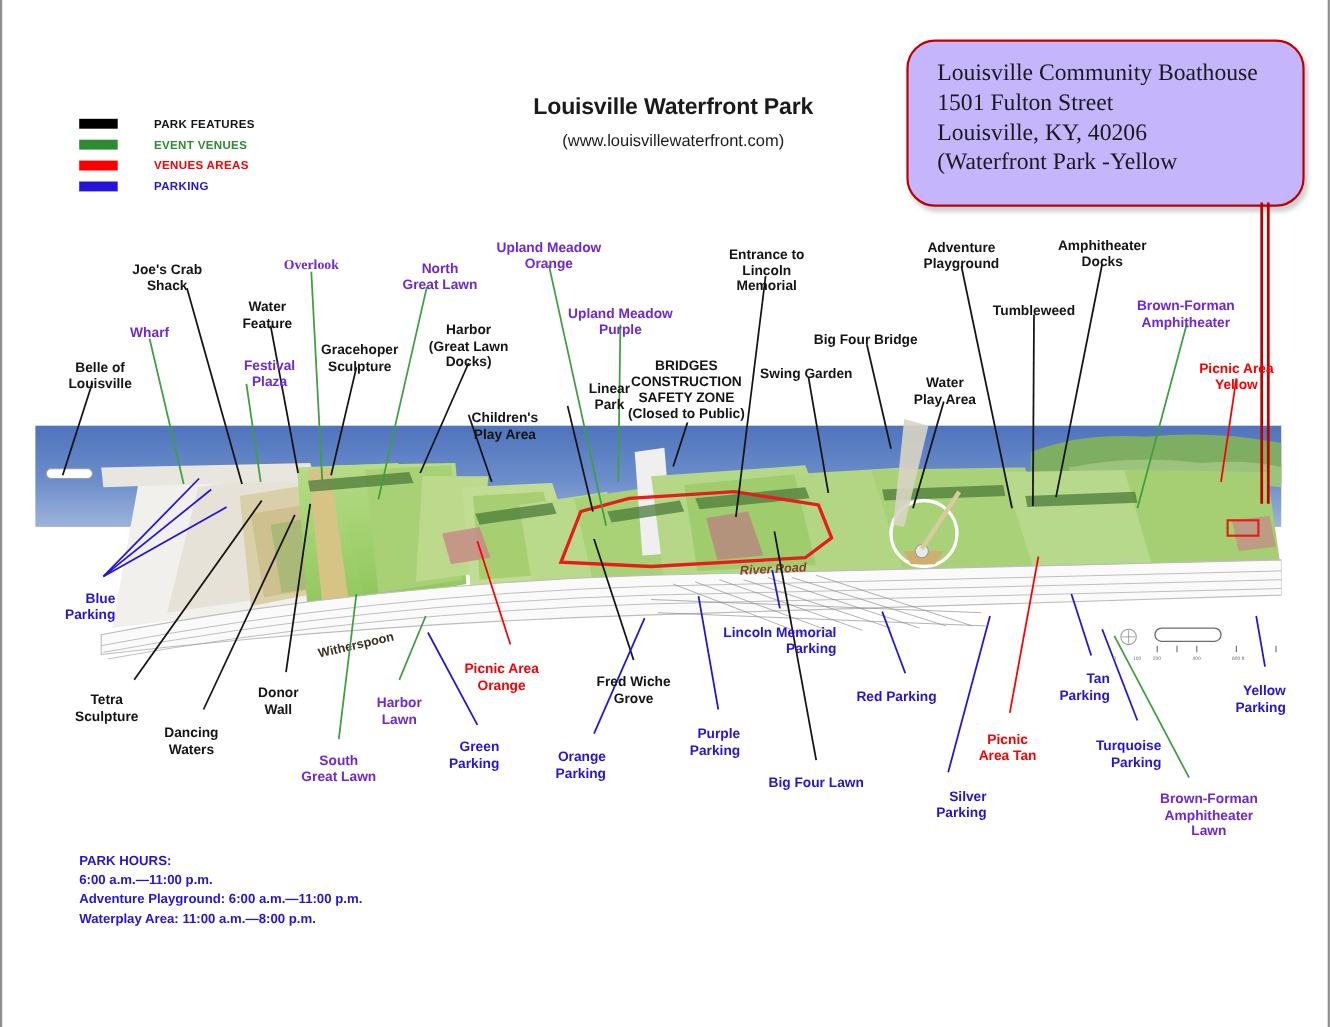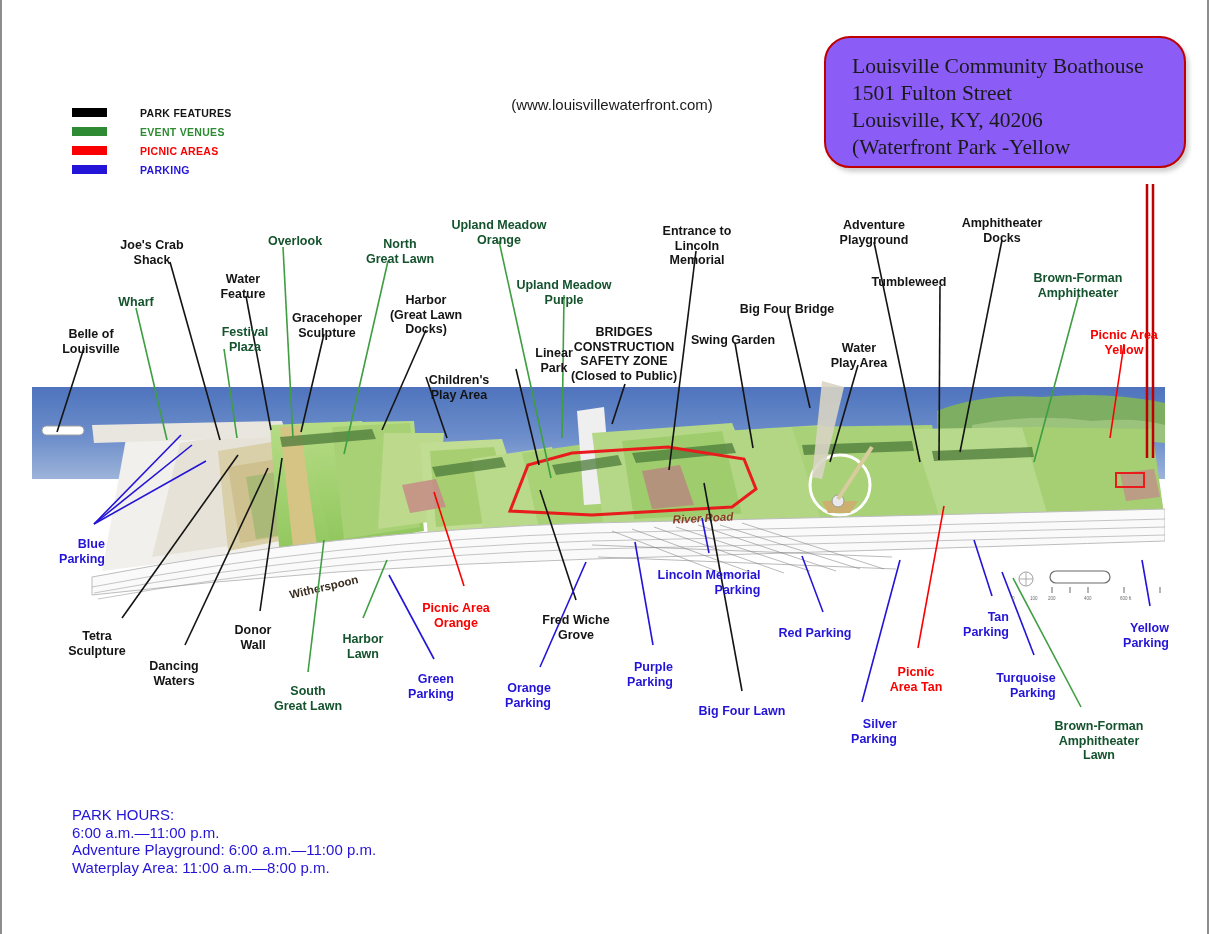--- a/index.html
+++ b/index.html
@@ -30,22 +30,22 @@
   }
 
   
   #legend { position: absolute; left: 70px; top: 103px; }
   .legend-row { display: flex; align-items: center; height: 19px; }
   .legend-swatch { width: 35px; height: 9px; margin-right: 14px; }
   .legend-label { font-size: 10.5px; font-weight: bold; letter-spacing: 0.3px; padding-left: 19px; }
 
   
   #callout {
-    position: absolute; left: 822px; top: 36px; width: 362px; height: 132px;
-    border: 2.5px solid #c00000; border-radius: 26px; background: #8b5cf6;
+    position: absolute; left: 822px; top: 36px; width: 362px; height: 152px;
+    border: 2.5px solid #c00000; border-radius: 26px; background: #c4b5fd;
     box-sizing: border-box;
     box-shadow: 3px 4px 4px rgba(120,120,120,0.35);
   }
   #callout-text {
     position: absolute; left: 26px; top: 15px; right: 8px;
     font-family: "Liberation Serif", serif;
     font-size: 21.5px; line-height: 27px; color: #1a1a1a; white-space: pre-line;
   }
 
   
@@ -55,28 +55,28 @@
   #map-canvas svg { display:block; }
 
   
   .lbl {
     position: absolute; font-size: 12.5px; font-weight: bold; line-height: 14.5px;
     text-align: center; white-space: pre-line;
     transform: translateX(-50%);
   }
   .lbl.small { font-size: 11.5px; line-height: 13.5px; }
   .c-black { color: #141414; }
-  .c-green { color: #14532d; }
+  .c-green { color: #6d28d9; }
   .c-red   { color: #fb0000; }
   .c-blue  { color: #2414d8; text-align: right; }
 
   
   #park-hours {
-    position: absolute; left: 70px; top: 806px;
-    font-size: 15px; font-weight: normal; line-height: 17.5px;
+    position: absolute; left: 70px; top: 774px;
+    font-size: 12px; font-weight: bold; line-height: 17.5px;
     color: #2414d8; white-space: pre-line;
   }
 
   
   #leaders { position: absolute; left: 0; top: 0; width: 1209px; height: 934px; pointer-events: none; }
 </style>
 </head>
 <body>
 
 <div id="page">
@@ -85,29 +85,30 @@
       <div class="legend-row">
         <div class="legend-swatch" style="background: rgb(0, 0, 0);"></div>
         <div class="legend-label" style="color: rgb(20, 20, 20);">PARK FEATURES</div>
       </div>
       <div class="legend-row">
         <div class="legend-swatch" style="background: rgb(46, 139, 51);"></div>
         <div class="legend-label" style="color: rgb(46, 139, 51);">EVENT VENUES</div>
       </div>
       <div class="legend-row">
         <div class="legend-swatch" style="background: rgb(251, 0, 0);"></div>
-        <div class="legend-label" style="color: rgb(251, 0, 0);">PICNIC AREAS</div>
+        <div class="legend-label" style="color: rgb(251, 0, 0);">VENUES AREAS</div>
       </div>
       <div class="legend-row">
         <div class="legend-swatch" style="background: rgb(36, 20, 216);"></div>
         <div class="legend-label" style="color: rgb(36, 20, 216);">PARKING</div>
       </div>
     </div>
 
   <div id="title-block">
+    <div id="map-title">Louisville Waterfront Park</div>
     <div id="map-subtitle">(www.louisvillewaterfront.com)</div>
   </div>
 
   <div id="callout">
     <div id="callout-text">Louisville Community Boathouse
 1501 Fulton Street
 Louisville, KY, 40206
 (Waterfront Park -Yellow</div>
   </div>
 
@@ -304,21 +305,21 @@
 
 <div class="lbl c-black" style="left: 89px; top: 327px;">Belle of
 Louisville</div>
     <div class="lbl c-green" style="left: 134px; top: 295px;">Wharf</div>
     <div class="lbl c-black" style="left: 150px; top: 238px;">Joe's Crab
 Shack</div>
     <div class="lbl c-green" style="left: 222px; top: 325px; margin-left: 21px;">Festival
 Plaza</div>
     <div class="lbl c-black" style="left: 241px; top: 272px;">Water
 Feature</div>
-    <div class="lbl c-green" style="left: 293px; top: 234px;">Overlook</div>
+    <div class="lbl c-green" style="left: 281px; top: 234px; font-family: Liberation Serif, serif;">Overlook</div>
     <div class="lbl c-black" style="left: 325px; top: 311px;">Gracehoper
 Sculpture</div>
     <div class="lbl c-green" style="left: 386px; top: 237px; margin-left: 12px;">North
 Great Lawn</div>
     <div class="lbl c-black" style="left: 424px; top: 293px;">Harbor
 (Great Lawn
 Docks)</div>
     <div class="lbl c-black" style="left: 432px; top: 373px; margin-left: 25px;">Children's
 Play Area</div>
     <div class="lbl c-green" style="left: 497px; top: 218px;">Upland Meadow
@@ -333,21 +334,21 @@
 (Closed to Public)</div>
     <div class="lbl c-black" style="left: 695px; top: 224px;">Entrance to
 Lincoln
 Memorial</div>
     <div class="lbl c-black" style="left: 731px; top: 333px;">Swing Garden</div>
     <div class="lbl c-black" style="left: 785px; top: 302px;">Big Four Bridge</div>
     <div class="lbl c-black" style="left: 857px; top: 341px;">Water
 Play Area</div>
     <div class="lbl c-black" style="left: 872px; top: 218px;">Adventure
 Playground</div>
-    <div class="lbl c-black" style="left: 907px; top: 275px;">Tumbleweed</div>
+    <div class="lbl c-black" style="left: 938px; top: 275px;">Tumbleweed</div>
     <div class="lbl c-black" style="left: 1000px; top: 216px;">Amphitheater
 Docks</div>
     <div class="lbl c-green" style="left: 1076px; top: 271px;">Brown-Forman
 Amphitheater</div>
     <div class="lbl c-red" style="left: 1122px; top: 328px;">Picnic Area
 Yellow</div>
     <div class="lbl c-blue" style="left: 80px; top: 537px;">Blue
 Parking</div>
     <div class="lbl c-black" style="left: 95px; top: 629px;">Tetra
 Sculpture</div>

